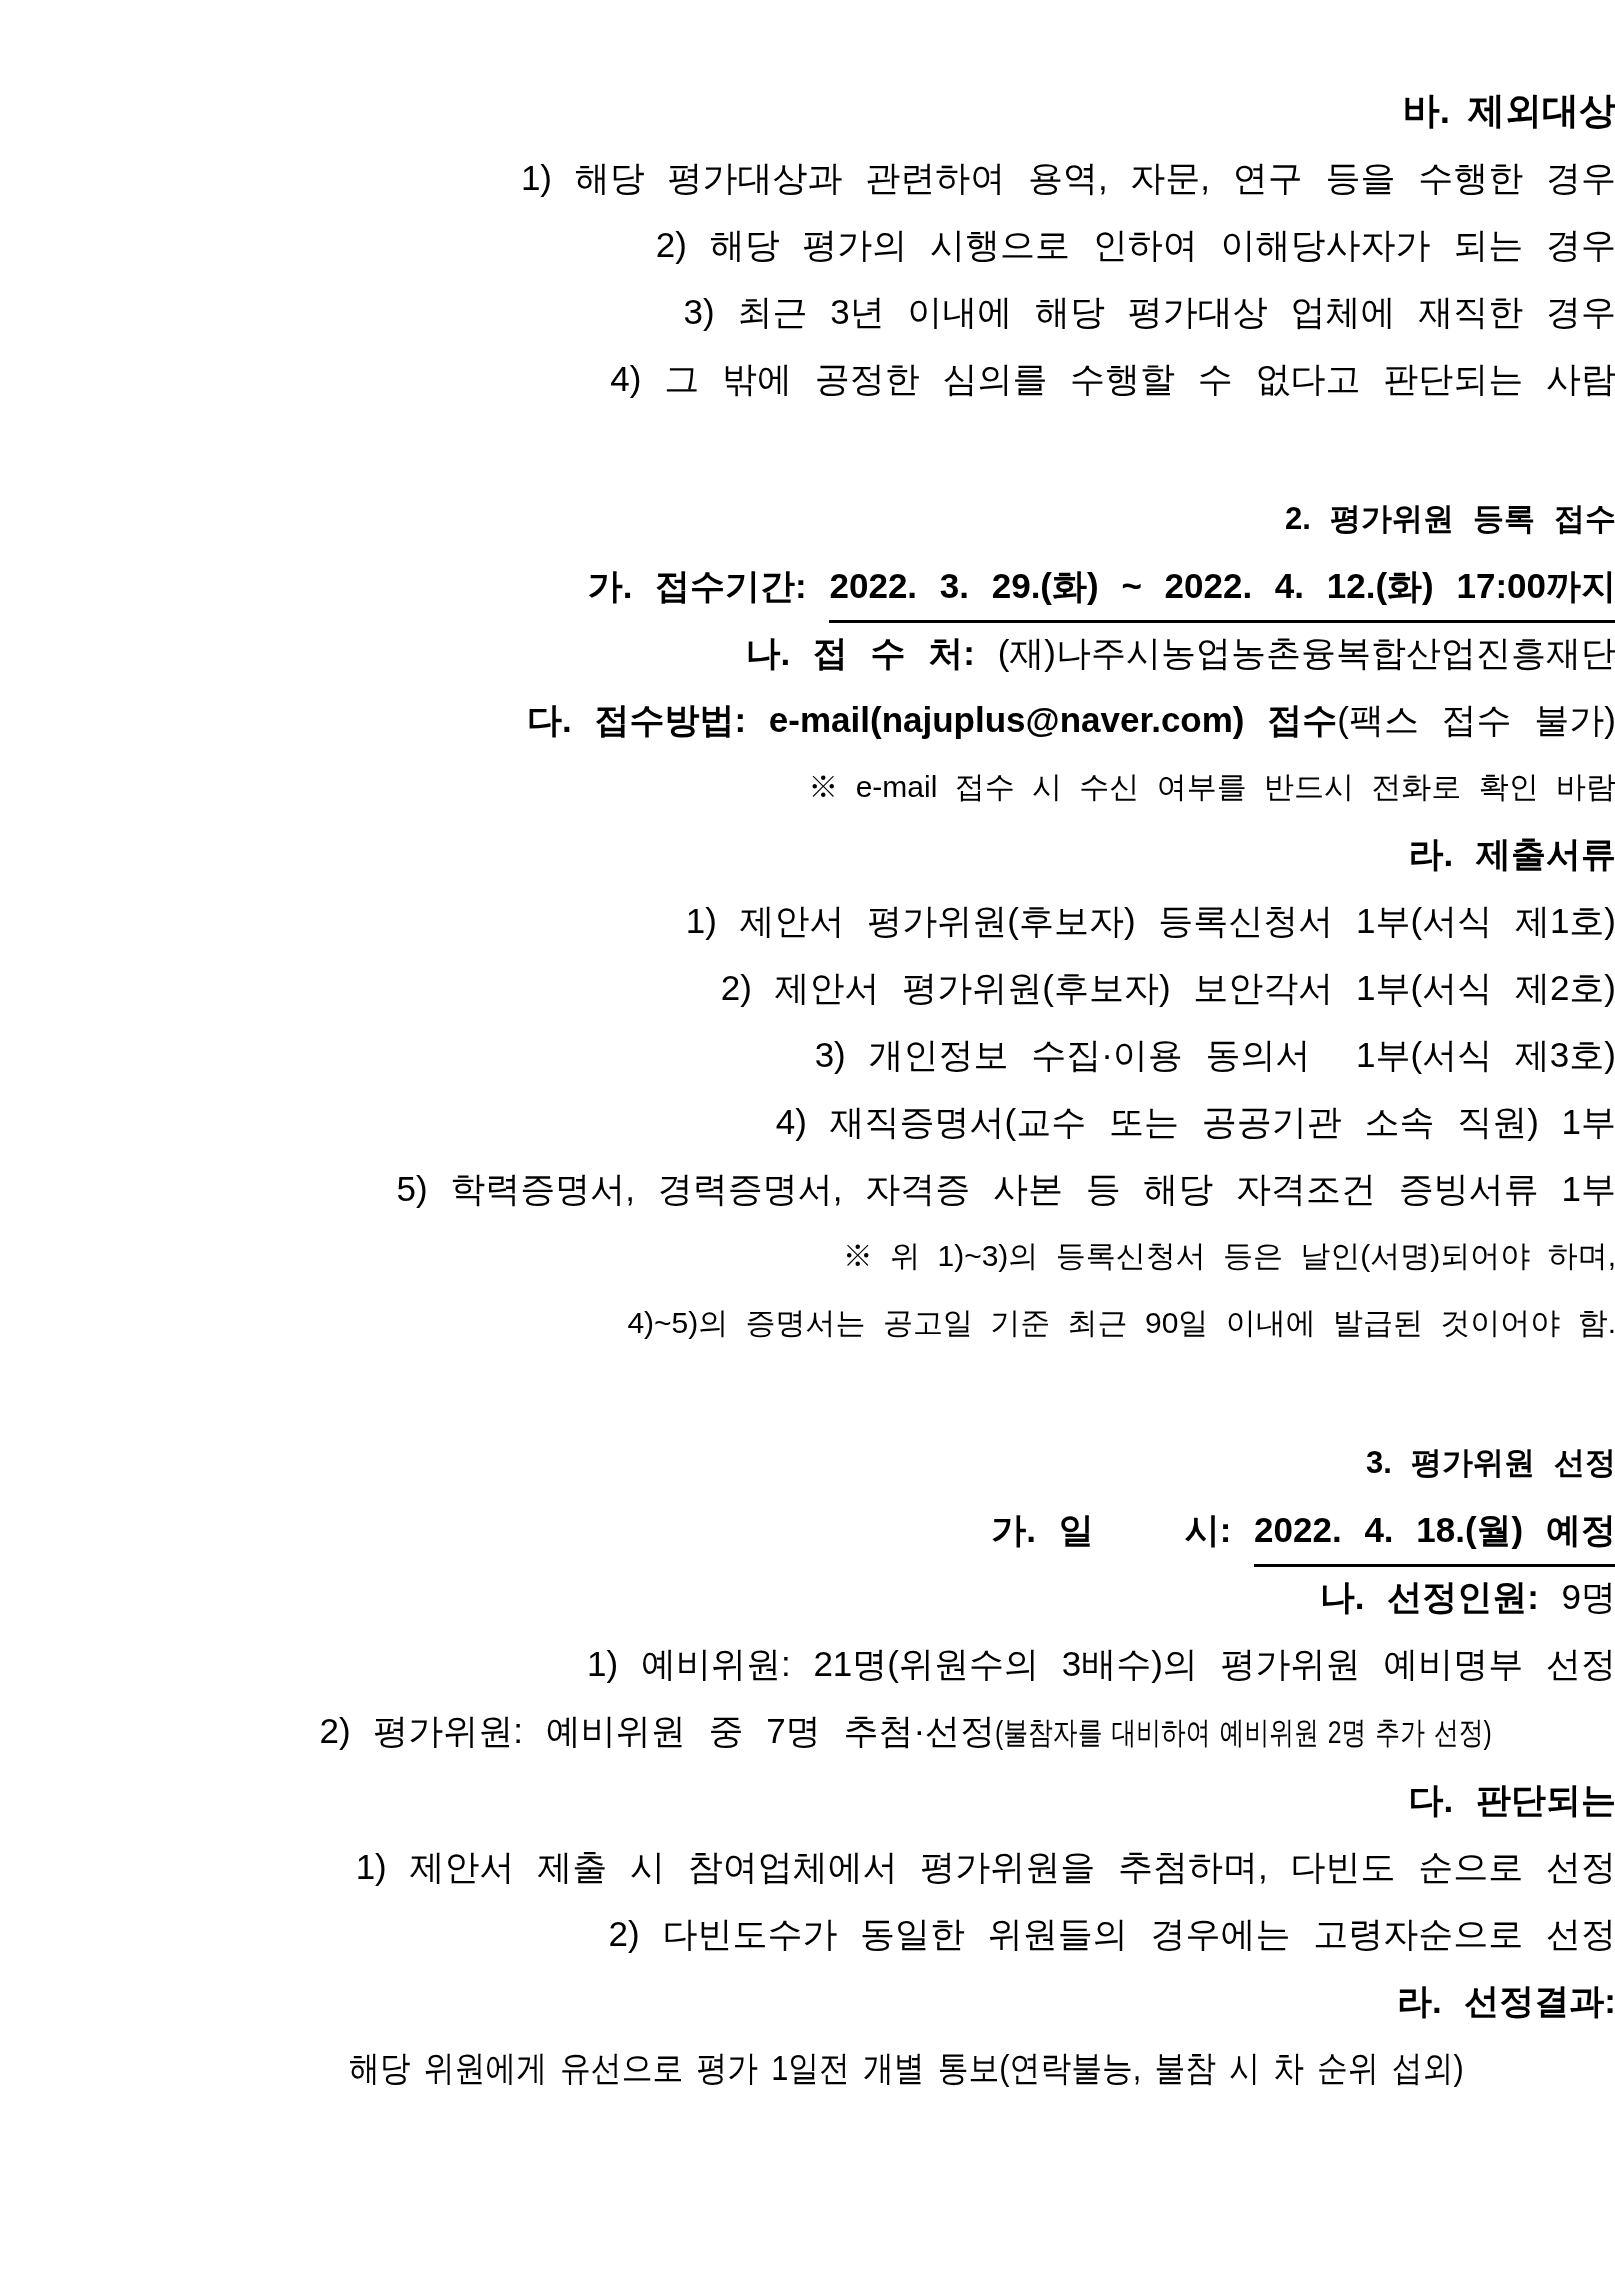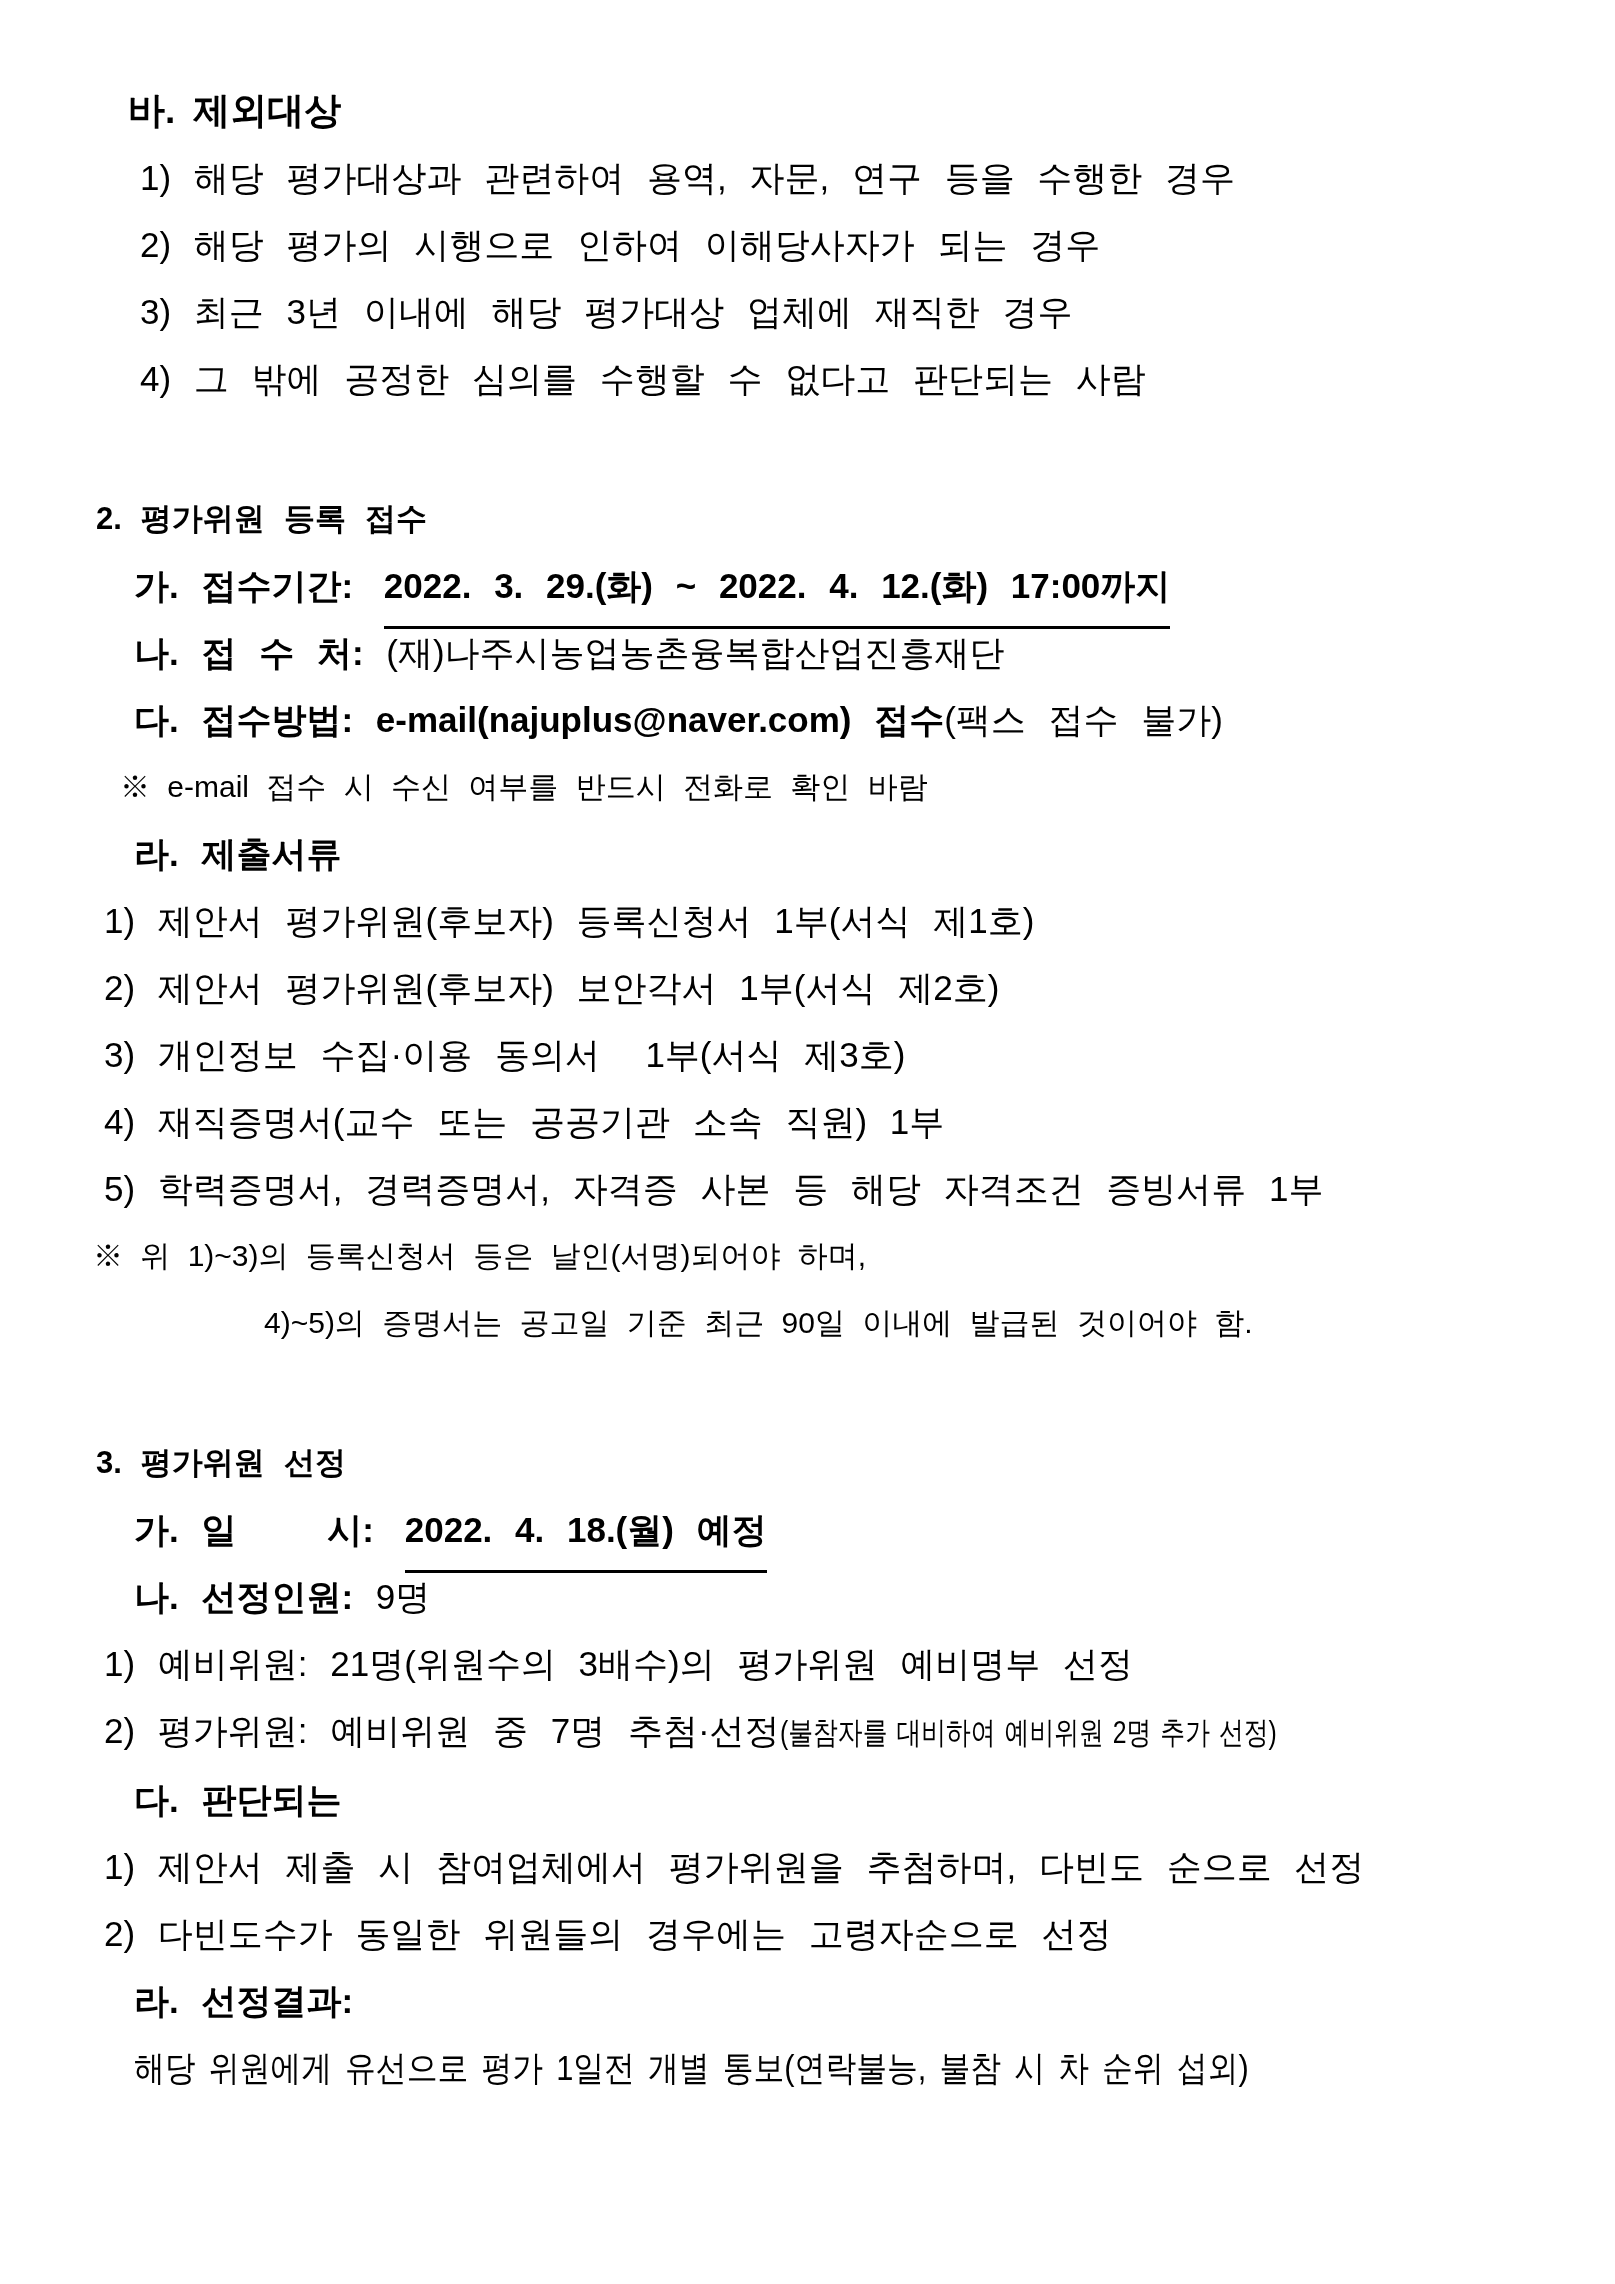--- a/index.html
+++ b/index.html
@@ -11,20 +11,21 @@
     width: 1616px;
     height: 2284px;
     color: #000000;
     font-family: "Liberation Sans", sans-serif;
     overflow: hidden;
   }
   .doc {
     padding-top: 77px;
     width: 1616px;
     box-sizing: border-box;
+    text-align: right;
   }
   p {
     margin: 0;
     line-height: 67px;
     font-size: 35px;
     white-space: pre-wrap;
     word-spacing: 13px;
   }
   
   .ind-ba   { margin-left: 128px; }   
@@ -48,22 +49,21 @@
     word-spacing: 7.8px;
   }
   .bold { font-weight: 700; }
   .gap-sec { margin-top: 73px; }     
   .note {
     font-size: 30px;
     word-spacing: 9px;
   }
   .u {
     border-bottom: 3.3px solid #000000;
-    padding-bottom: 21px;
-    margin-left: 8px;
+    padding-bottom: 15px;
   }
   .condensed {
     display: inline-block;
     transform: scaleX(0.88);
     transform-origin: 0 60%;
     word-spacing: 5.2px;
   }
   .paren-condensed {
     display: inline-block;
     transform: scaleX(0.80);

